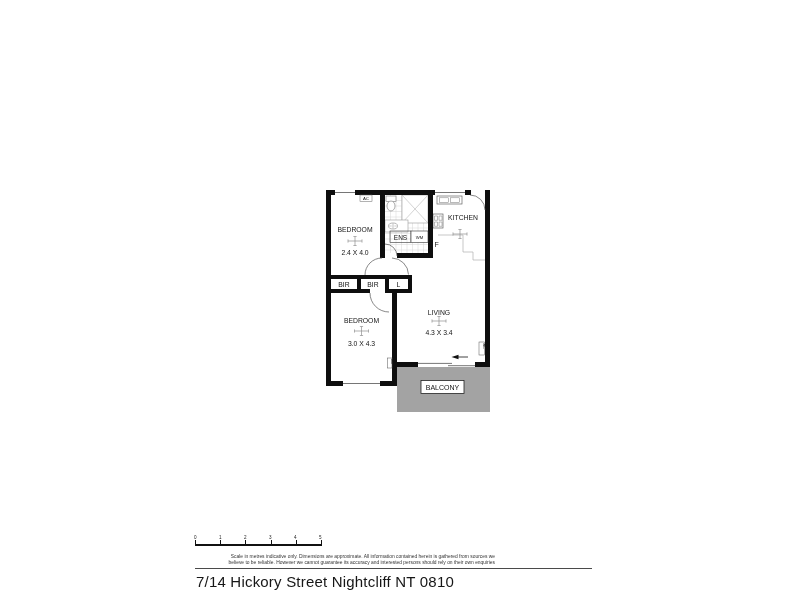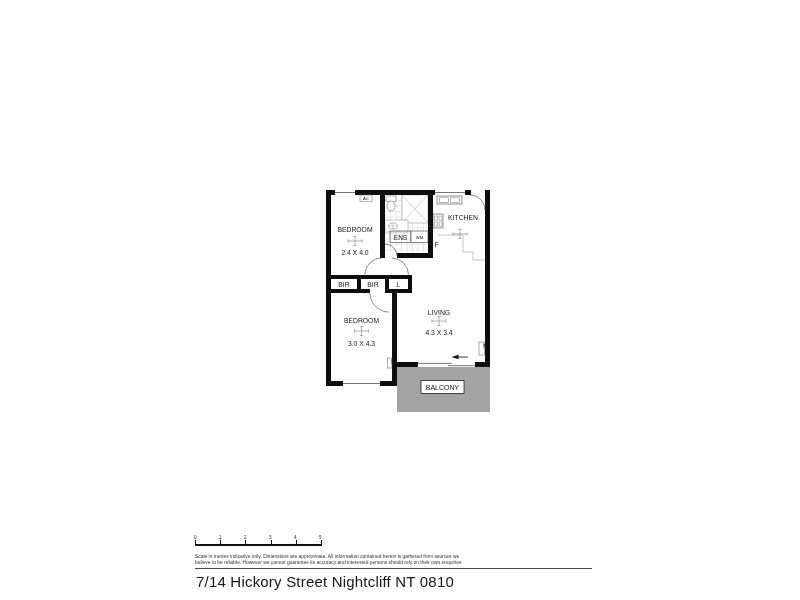--- a/index.html
+++ b/index.html
@@ -1,18 +1,18 @@
 <!DOCTYPE html>
 <html><head>
 <meta charset="utf-8">
 <style>
   html,body{margin:0;padding:0;background:#fff;}
   body{width:800px;height:600px;position:relative;overflow:hidden;
        font-family:"Liberation Sans", sans-serif;color:#111;}
-  .abs{position:absolute;}
+  .abs{position:absolute;text-align:right;}
   
   #plan{left:326px;top:190px;width:164px;height:222px;}
   svg text{font-family:"Liberation Sans", sans-serif;fill:#141414;}
   
   #scalebar{left:195px;top:536px;width:132px;height:14px;}
   #scalebar .bar{position:absolute;left:0;top:8px;width:127px;height:1.8px;background:#111;}
   #scalebar .tick{position:absolute;top:4px;width:1px;height:5px;background:#111;}
   #scalebar .num{position:absolute;top:-1px;font-size:4.6px;color:#222;}
   
   .disclaimer{left:195px;top:554px;width:300px;font-size:4.9px;line-height:6.3px;color:#333;}

